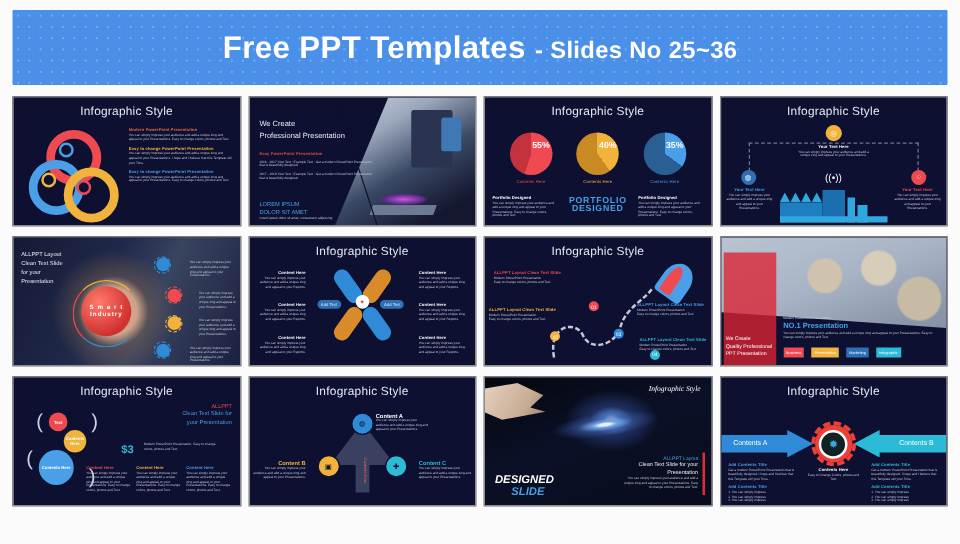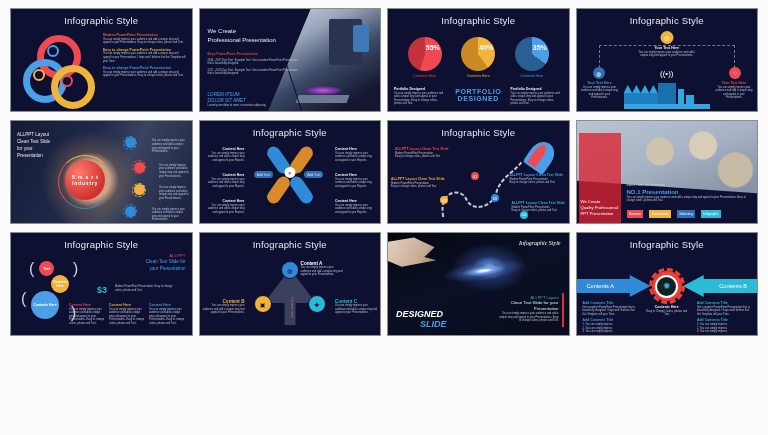--- a/index.html
+++ b/index.html
@@ -120,41 +120,48 @@
   .space{position:absolute;inset:0;background:
      radial-gradient(ellipse at 56% 34%, #cfe4ff 0 2%, #4f7fc9 5%, rgba(40,60,120,.7) 12%, transparent 26%),
      linear-gradient(160deg,#05070f 0%,#0a1026 45%,#080c1c 100%);}
   .galaxy{position:absolute;left:26%;top:26%;width:52%;height:22%;
      background:radial-gradient(ellipse at 52% 50%, #eaf2ff 0 6%, #6fa0e0 14%, rgba(60,90,160,.55) 32%, transparent 62%);
      transform:rotate(-8deg);border-radius:50%;}
   .hand2{position:absolute;left:-2%;top:2%;width:48%;height:40%;
      background:linear-gradient(120deg,#e8d6c4 0%,#c6ab93 45%,#6b584a 80%,transparent 82%);
      clip-path:polygon(0 18%,34% 6%,58% 30%,46% 54%,60% 62%,20% 78%,0 60%);}
   .awesome{position:absolute;left:8px;bottom:16px;color:#fff;font-weight:bold;font-size:9px;font-style:italic;}
-  .slidew{position:absolute;left:32px;bottom:6px;color:#4a9fe8;font-weight:bold;font-size:9px;font-style:italic;}
+  .slidew{position:absolute;left:21px;bottom:6px;color:#4a9fe8;font-weight:bold;font-size:9px;font-style:italic;}
   .script{position:absolute;right:8px;top:7px;color:#ffffff;font-size:6px;font-style:italic;font-family:"Liberation Serif",serif;}
   .redbar{position:absolute;right:5px;bottom:8px;width:1.6px;height:34px;background:#e02c35;}
 
   
   .arrowL{position:absolute;left:0;top:42px;width:74px;height:22px;background:#2f8ad8;
      clip-path:polygon(0 18%,72% 18%,72% 0,100% 50%,72% 100%,72% 82%,0 82%);
      display:flex;align-items:center;color:#fff;font-size:5.6px;padding-left:10px;box-sizing:border-box;}
   .arrowR{position:absolute;right:0;top:42px;width:74px;height:22px;background:#2bbbd6;
      clip-path:polygon(100% 18%,28% 18%,28% 0,0 50%,28% 100%,28% 82%,100% 82%);
      display:flex;align-items:center;justify-content:flex-end;color:#fff;font-size:5.6px;padding-right:10px;box-sizing:border-box;}
   .gearbig{position:absolute;left:50%;top:38px;transform:translateX(-50%);width:30px;height:30px;border-radius:50%;
      background:#ef3f36;display:flex;align-items:center;justify-content:center;}
   .gearbig .inner{width:19px;height:19px;border-radius:50%;background:#122; display:flex;align-items:center;justify-content:center;color:#39a9e0;font-size:9px;border:2px solid #fff;}
   .teeth{position:absolute;inset:-3px;border-radius:50%;border:3px dashed #ef3f36;}
 </style>
 </head>
 <body>
 
 <div class="page">
 
+  <div class="banner">
+    <div class="dots"></div>
+    <div class="banner-title">
+      <span>Free PPT Templates</span>
+      <span class="sub">- Slides No 25~36</span>
+    </div>
+  </div>
 
   <div class="grid">
 
     <div class="slide">
       <div class="s-title">Infographic Style</div>
       <div class="rings">
         <div class="ring r1"></div>
         <div class="ring r2"></div>
         <div class="ring r3"></div>
         <div class="knob" style="left:24px;top:10px;border-color:#4a9fe8;"></div>

